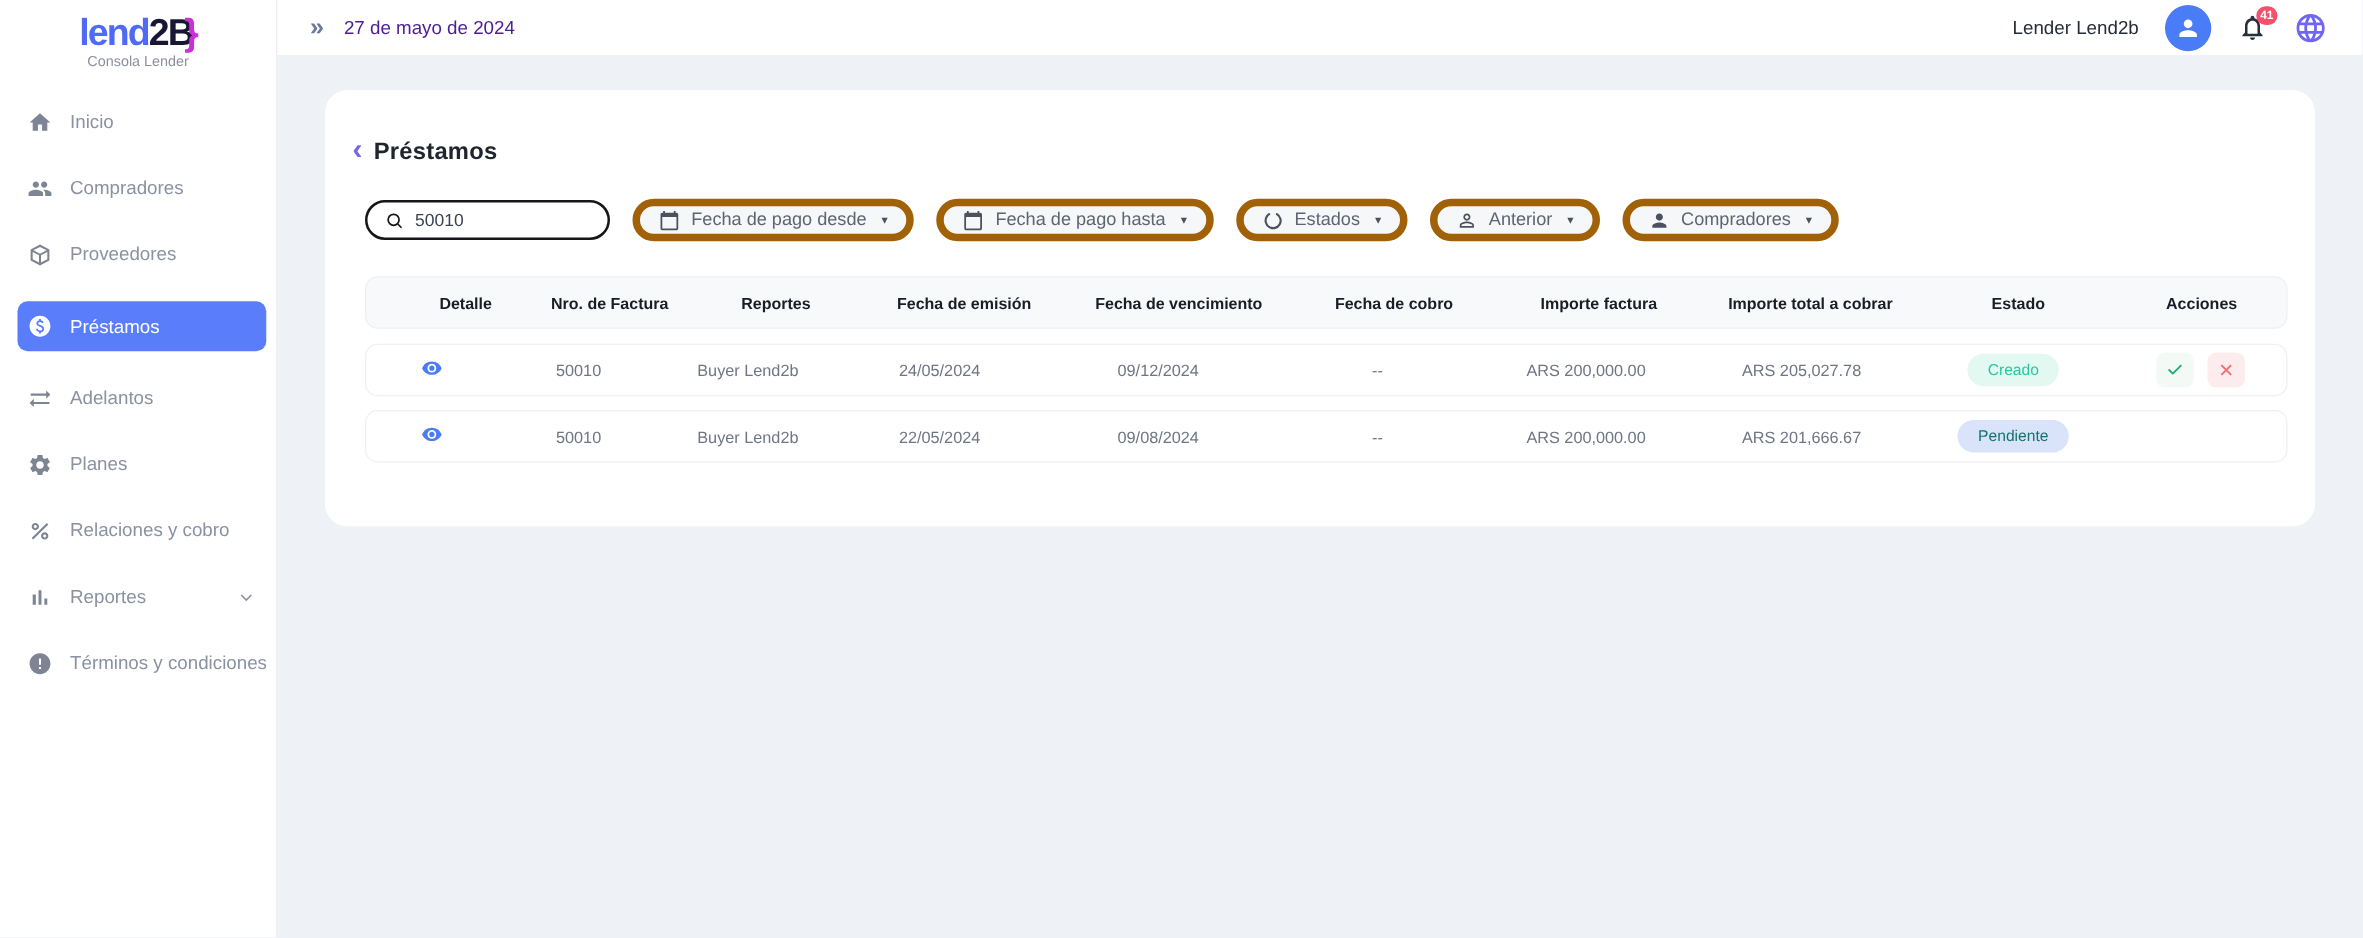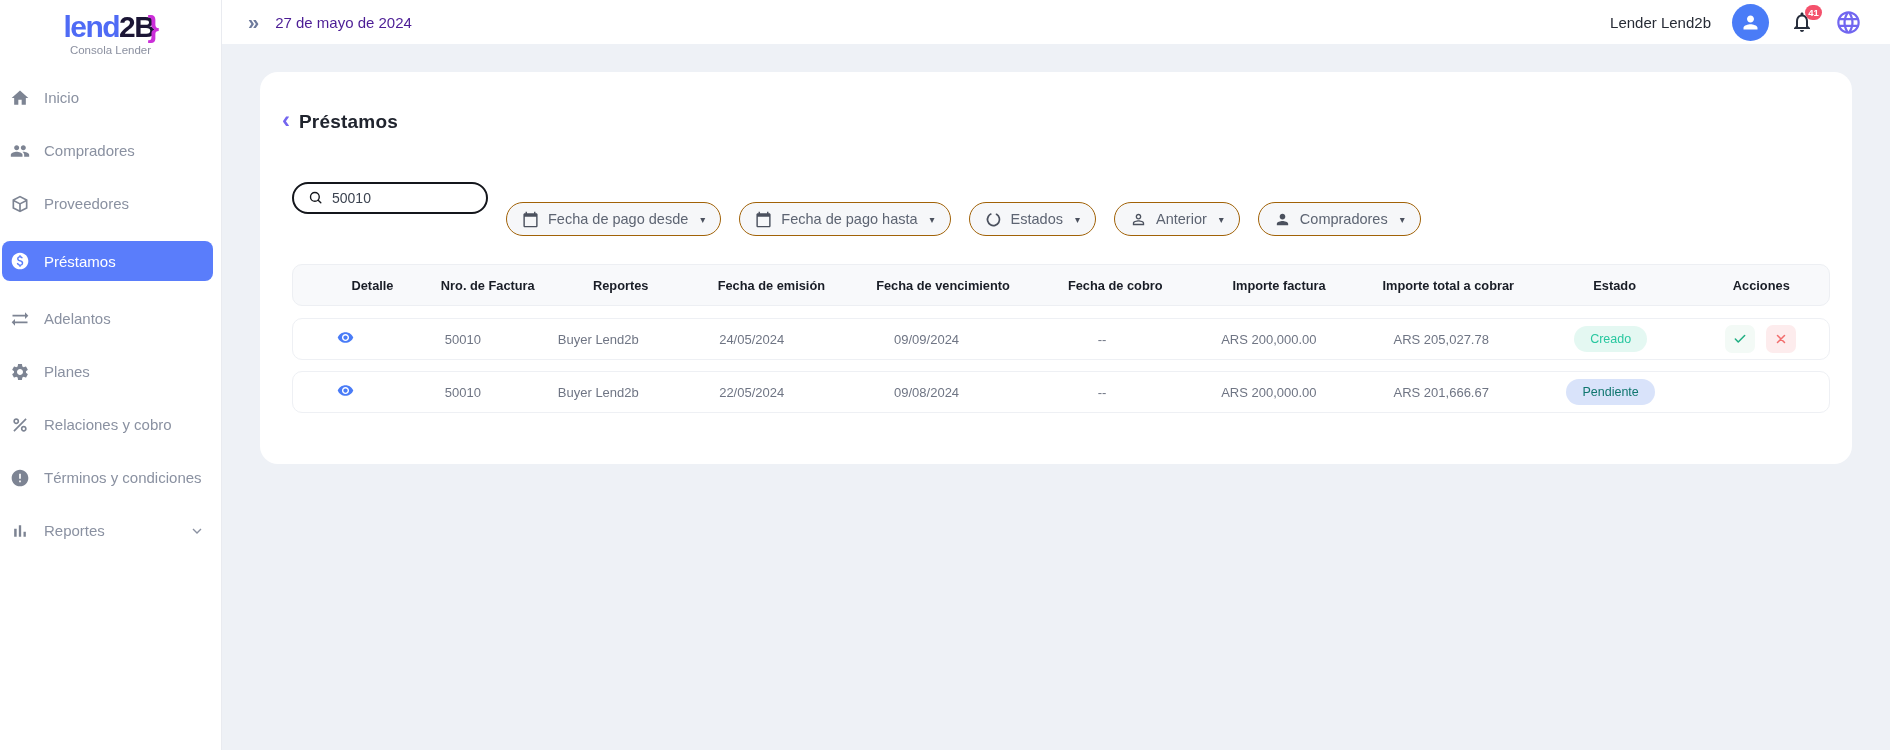--- a/index.html
+++ b/index.html
@@ -20,21 +20,21 @@
     border-right:1px solid #e9ebf0;
     padding-top:10px;
   }
   .logo-wrap { text-align:center; }
   .logo { font-size:30px; font-weight:800; letter-spacing:-1.5px; line-height:1.1; }
   .logo-lend { color:#4f6bf5; }
   .logo-2b { color:#1b1535; }
   .logo-accent { color:#cb2fd8; margin-left:-7px; font-weight:700; }
   .logo-subtitle { font-size:11.5px; color:#8b90a0; margin-top:1px; }
 
-  .nav { margin-top:26px; }
+  .nav { margin-top:26px;padding-left:12px; }
   .nav-item {
     display:flex; align-items:center; gap:14px;
     height:31px; margin:22px 8px 22px 2px;
     padding:0 8px 0 8px;
     color:#8a91a1; font-size:15px;
     border-radius:8px; cursor:pointer;
     white-space:nowrap;
   }
   .nav-item .nav-ico { width:20px; height:20px; color:#7d8493; flex-shrink:0; }
   .nav-item.active {
@@ -92,23 +92,23 @@
     background:#fff;
   }
   .search-box svg { width:15px; height:15px; color:#14161c; flex-shrink:0; }
   .search-box input {
     border:none; outline:none; width:100%;
     font-size:14px; color:#3c4350; background:transparent;
     font-family:"Liberation Sans","DejaVu Sans",sans-serif;
   }
   .chip {
     display:flex; align-items:center; gap:9px;
-    background:#f6f7f9; border:1px solid #a16207; border-radius:999px;
+    background:#f6f7f9; border:6px solid #a16207; border-radius:999px;
     height:34px; padding:0 15px;
-    color:#5d6472; font-size:14.5px; cursor:pointer; white-space:nowrap;margin-top:43px;
+    color:#5d6472; font-size:14.5px; cursor:pointer; white-space:nowrap;
   }
   .chip svg { width:17px; height:17px; color:#4b515e; flex-shrink:0; }
   .chip .caret { font-size:10px; color:#4b515e; margin-left:3px; }
 
   
   .table-wrap { margin-left:10px; }
   .tgrid {
     display:grid;
     grid-template-columns:105fr 130fr 141fr 166fr 184fr 167fr 167fr 178fr 161fr 138fr;
     align-items:center; text-align:center;
@@ -220,37 +220,37 @@
       <span class="nav-ico">
         <svg viewBox="0 0 24 24" fill="currentColor" width="20" height="20">
             <path d="M7.5 11C9.43 11 11 9.43 11 7.5S9.43 4 7.5 4 4 5.57 4 7.5 5.57 11 7.5 11zm0-5C8.33 6 9 6.67 9 7.5S8.33 9 7.5 9 6 8.33 6 7.5 6.67 6 7.5 6zM4 18.58 18.59 4l1.41 1.41L5.42 20zM16.5 13c-1.93 0-3.5 1.57-3.5 3.5s1.57 3.5 3.5 3.5 3.5-1.57 3.5-3.5-1.57-3.5-3.5-3.5zm0 5c-.83 0-1.5-.67-1.5-1.5s.67-1.5 1.5-1.5 1.5.67 1.5 1.5-.67 1.5-1.5 1.5z"></path>
           </svg>
       </span>
       <span>Relaciones y cobro</span>
     </div>
     <div class="nav-item">
       <span class="nav-ico">
         <svg viewBox="0 0 24 24" fill="currentColor" width="20" height="20">
-            <path d="M12 2C6.48 2 2 6.48 2 12s4.48 10 10 10 10-4.48 10-10S17.52 2 12 2zm1 15h-2v-2h2v2zm0-4h-2V7h2v6z"></path>
-          </svg>
-      </span>
-      <span>Términos y condiciones</span>
-    </div>
-    <div class="nav-item">
-      <span class="nav-ico">
-        <svg viewBox="0 0 24 24" fill="currentColor" width="20" height="20">
             <path d="M5 9.2h3V19H5V9.2zM10.6 5h2.8v14h-2.8V5zm5.6 8H19v6h-2.8v-6z"></path>
           </svg>
       </span>
       <span>Reportes</span>
       <span class="nav-chevron">
         <svg viewBox="0 0 24 24" fill="none" stroke="currentColor" stroke-width="2" width="16" height="16">
             <path d="M6 9l6 6 6-6"></path>
           </svg>
       </span>
+    </div>
+    <div class="nav-item">
+      <span class="nav-ico">
+        <svg viewBox="0 0 24 24" fill="currentColor" width="20" height="20">
+            <path d="M12 2C6.48 2 2 6.48 2 12s4.48 10 10 10 10-4.48 10-10S17.52 2 12 2zm1 15h-2v-2h2v2zm0-4h-2V7h2v6z"></path>
+          </svg>
+      </span>
+      <span>Términos y condiciones</span>
     </div>
   </nav>
 </aside>
 
 <div class="right-col">
 
   <header class="topbar">
     <div class="tb-left">
       <span class="collapse-glyph">»</span>
       <span class="tb-date">27 de mayo de 2024</span>
@@ -352,21 +352,21 @@
           <div>
             <button class="eye-btn">
               <svg viewBox="0 0 24 24" fill="currentColor">
                   <path d="M12 4.5C7 4.5 2.73 7.61 1 12c1.73 4.39 6 7.5 11 7.5s9.27-3.11 11-7.5c-1.73-4.39-6-7.5-11-7.5zM12 17c-2.76 0-5-2.24-5-5s2.24-5 5-5 5 2.24 5 5-2.24 5-5 5zm0-8c-1.66 0-3 1.34-3 3s1.34 3 3 3 3-1.34 3-3-1.34-3-3-3z"></path>
                 </svg>
             </button>
           </div>
           <div>50010</div>
           <div>Buyer Lend2b</div>
           <div>24/05/2024</div>
-          <div>09/09/2024</div>
+          <div>09/12/2024</div>
           <div>--</div>
           <div>ARS 200,000.00</div>
           <div>ARS 205,027.78</div>
           <div><span class="badge creado">Creado</span></div>
           <div class="actions-cell">
             <button class="act-btn act-approve">
               <svg viewBox="0 0 24 24" fill="none" stroke="currentColor" stroke-width="2.6" stroke-linecap="round" stroke-linejoin="round">
                   <path d="M20 6L9 17l-5-5"></path>
                 </svg>
             </button>

